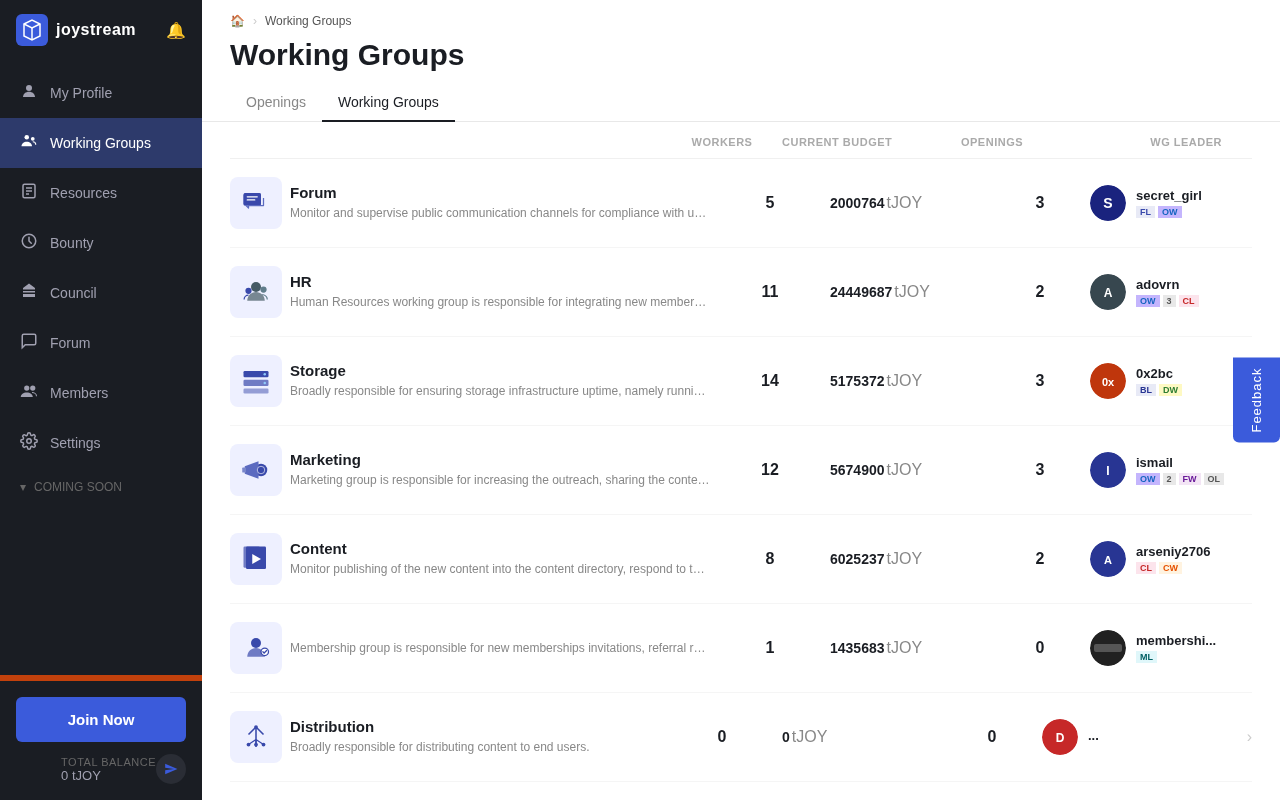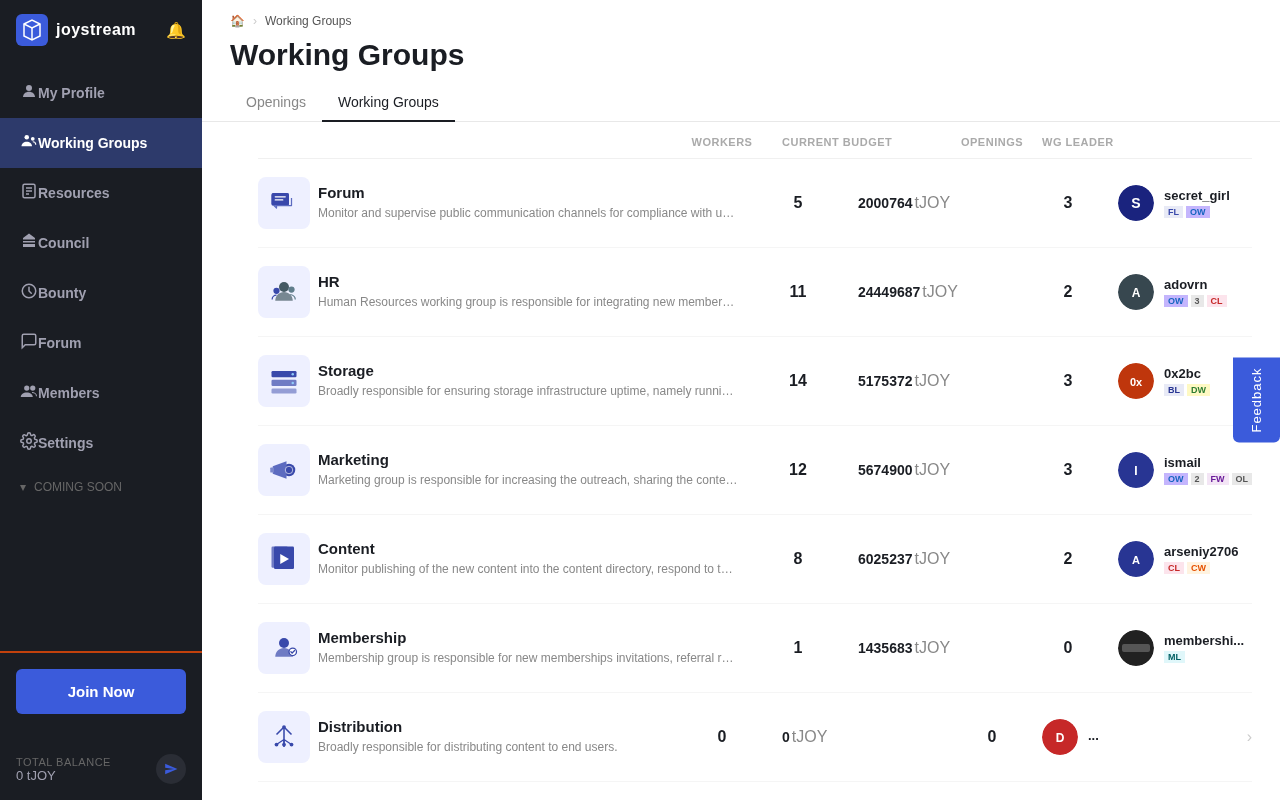--- a/index.html
+++ b/index.html
@@ -43,25 +43,26 @@
       font-size: 16px;
       cursor: pointer;
     }
     .sidebar-nav {
       flex: 1;
       padding: 8px 0;
     }
     .nav-item {
       display: flex;
       align-items: center;
+      gap: 12px;
       padding: 14px 20px;
       cursor: pointer;
       color: #a0a0b0;
       font-size: 14px;
-      font-weight: 700;
+      font-weight: 400;
       transition: background 0.15s;
     }
     .nav-item.active {
       background: #2d3a6b;
       color: #fff;
     }
     .nav-item .nav-icon {
       width: 18px;
       text-align: center;
       font-size: 16px;
@@ -71,39 +72,38 @@
       display: flex;
       align-items: center;
       gap: 8px;
       padding: 12px 20px;
       color: #666;
       font-size: 12px;
       cursor: pointer;
     }
     .sidebar-bottom {
       padding: 16px;
-      border-top: 2px solid #c2410c;
+      border-top: 6px solid #c2410c;
     }
     .join-btn {
       width: 100%;
       background: #3b5bdb;
       color: #fff;
       border: none;
       border-radius: 6px;
       padding: 14px;
       font-size: 15px;
       font-weight: 600;
       cursor: pointer;
       margin-bottom: 12px;
     }
     .total-balance {
       display: flex;
       align-items: center;
-      justify-content: space-between;
-      margin-top: 28px;
+      justify-content: flex-end;
     }
     .balance-label {
       font-size: 11px;
       color: #666;
       text-transform: uppercase;
       letter-spacing: 0.5px;
     }
     .balance-value {
       font-size: 13px;
       color: #a0a0b0;
@@ -164,38 +164,37 @@
     .tab.active {
       color: #1a1d23;
       border-bottom-color: #1a1d23;
     }
 
     
     .table-container {
       flex: 1;
       overflow-y: auto;
       padding: 0 28px;
-      margin-left: 28px;
     }
     .table-header {
       display: grid;
       grid-template-columns: 60px 1fr 120px 160px 100px 180px 30px;
       padding: 14px 0 10px;
       border-bottom: 1px solid #f0f0f0;
       color: #aaa;
       font-size: 11px;
       font-weight: 600;
       letter-spacing: 0.5px;
       text-transform: uppercase;
     }
     .th-icon { }
     .th-workers { text-align: center; }
     .th-budget { text-align: left; }
     .th-openings { text-align: center; }
-    .th-leader { text-align: left; }
+    .th-leader { text-align: right; }
     .table-row {
       display: grid;
       grid-template-columns: 60px 1fr 120px 160px 100px 180px 30px;
       align-items: center;
       padding: 18px 0;
       border-bottom: 1px solid #f5f5f5;
       cursor: pointer;
     }
     .row-icon {
       width: 52px;
@@ -353,33 +352,33 @@
             <line x1="8" y1="8" x2="16" y2="8"></line>
             <line x1="8" y1="12" x2="16" y2="12"></line>
             <line x1="8" y1="16" x2="12" y2="16"></line>
           </svg>
       </span>
       <span class="nav-item-label">Resources</span>
     </div>
     <div class="nav-item">
       <span class="nav-icon">
         <svg width="18" height="18" viewBox="0 0 24 24" fill="#a0a0b0">
-            <path d="M12 2L4 8v2h16V8L12 2zM4 12h16v2H4zM4 16h16v4H4z"></path>
-          </svg>
-      </span>
-      <span class="nav-item-label">Council</span>
-    </div>
-    <div class="nav-item">
-      <span class="nav-icon">
-        <svg width="18" height="18" viewBox="0 0 24 24" fill="#a0a0b0">
             <circle cx="12" cy="12" r="9" stroke="#a0a0b0" stroke-width="2" fill="none"></circle>
             <path d="M12 7v5l3 3" stroke="#a0a0b0" stroke-width="2" fill="none" stroke-linecap="round"></path>
           </svg>
       </span>
       <span class="nav-item-label">Bounty</span>
+    </div>
+    <div class="nav-item">
+      <span class="nav-icon">
+        <svg width="18" height="18" viewBox="0 0 24 24" fill="#a0a0b0">
+            <path d="M12 2L4 8v2h16V8L12 2zM4 12h16v2H4zM4 16h16v4H4z"></path>
+          </svg>
+      </span>
+      <span class="nav-item-label">Council</span>
     </div>
     <div class="nav-item">
       <span class="nav-icon">
         <svg width="18" height="18" viewBox="0 0 24 24" fill="none" stroke="#a0a0b0" stroke-width="2">
             <path d="M21 15a2 2 0 01-2 2H7l-4 4V5a2 2 0 012-2h14a2 2 0 012 2z"></path>
           </svg>
       </span>
       <span class="nav-item-label">Forum</span>
     </div>
     <div class="nav-item">
@@ -618,21 +617,20 @@
         <div class="table-row">
     <div class="row-icon">
       <svg width="30" height="30" viewBox="0 0 48 48" fill="none">
               <circle cx="24" cy="16" r="8" fill="#3949ab"></circle>
               <path d="M10 38c0-7.7 6.3-14 14-14s14 6.3 14 14" fill="#3949ab" opacity="0.7"></path>
               <circle cx="38" cy="30" r="6" fill="#fff" stroke="#3949ab" stroke-width="2"></circle>
               <path d="M35 30l2 2 4-4" stroke="#3949ab" stroke-width="2" stroke-linecap="round"></path>
             </svg>
     </div>
     <div class="row-info">
-      <div class="row-name">Membership</div>
       <div class="row-desc">Membership group is responsible for new memberships invitations, referral rewards for existing members and overall process of adding...</div>
     </div>
     <div class="row-workers">1</div>
     <div class="row-budget">1435683<span>tJOY</span></div>
     <div class="row-openings">0</div>
     <div class="row-leader">
       <div class="leader-avatar"><svg width="36" height="36" viewBox="0 0 36 36">
                 <rect width="36" height="36" rx="18" fill="#212121"></rect>
                 <rect x="4" y="14" width="28" height="8" rx="2" fill="#555"></rect>
               </svg></div>

